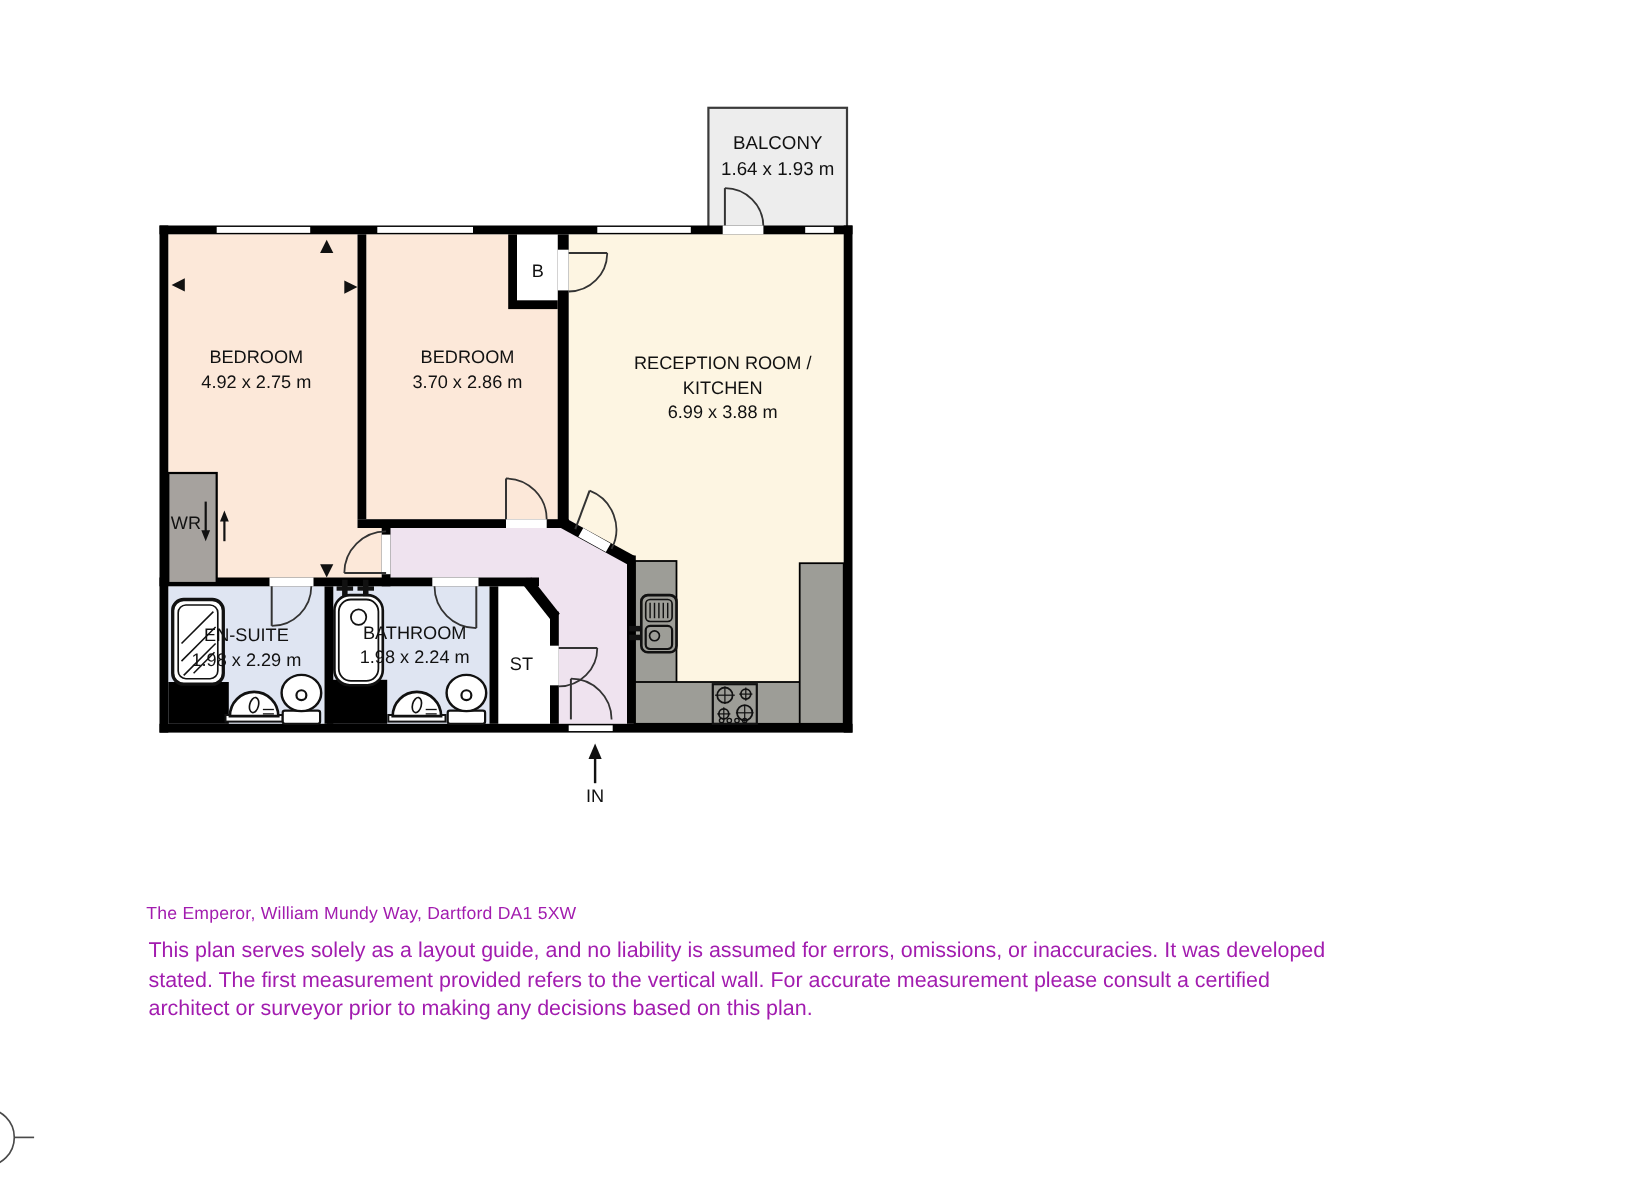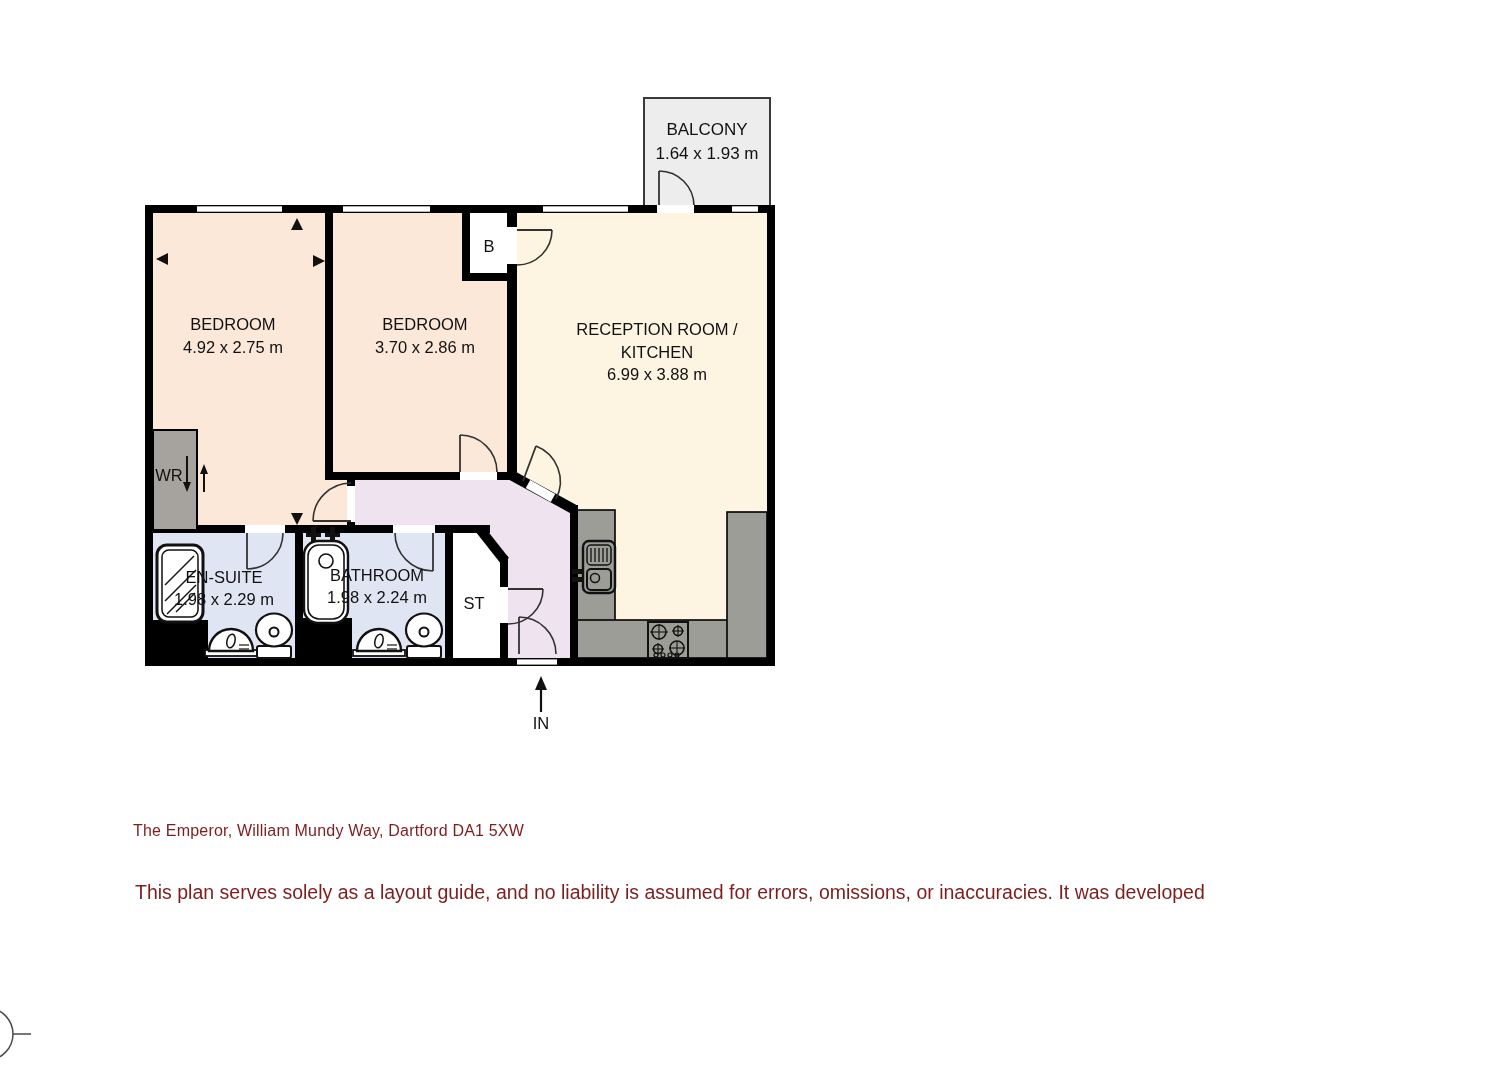--- a/index.html
+++ b/index.html
@@ -1,34 +1,34 @@
 <!DOCTYPE html>
 <html><head>
 <meta charset="utf-8">
 <style>
   html,body{margin:0;padding:0;background:#fff;}
   .canvas{position:relative;width:1502px;height:1080px;background:#ffffff;overflow:hidden;
-          font-family:"Liberation Sans",sans-serif;color:#7f1d1d;}
+          font-family:"Liberation Sans",sans-serif;color:#a21caf;}
   svg{position:absolute;left:0;top:0;}
   svg text{font-family:"Liberation Sans",sans-serif;fill:#111;}
   .room-label{font-size:16.5px;}
   .wall{fill:#000;}
   .win{fill:#fff;}
   .fix{fill:#fff;stroke:#111;}
   .arc{fill:none;stroke:#333;stroke-width:1.6;}
   .leaf{stroke:#333;stroke-width:1.8;}
   .bed-fill{fill:#fce8d9;}
   .rec-fill{fill:#fdf5e2;}
   .hall-fill{fill:#efe3ef;}
   .bath-fill{fill:#dfe5f2;}
   .balc-fill{fill:#ededed;}
   .wr-fill{fill:#a6a29e;}
   .counter{fill:#9d9d97;stroke:#000;stroke-width:1.6;}
   .title{position:absolute;left:133px;top:822px;font-size:16px;letter-spacing:.2px;white-space:nowrap;}
-  .disclaimer{position:absolute;left:135px;top:879px;font-size:19.5px;line-height:26.6px;}
+  .disclaimer{position:absolute;left:135px;top:851px;font-size:19.5px;line-height:26.6px;}
   .disclaimer div{white-space:nowrap;}
 </style>
 </head>
 <body>
 
 <div class="canvas">
 
 <svg width="1502" height="1080" viewBox="0 0 1502 1080">
 
   <g>
@@ -270,15 +270,17 @@
     <text x="489" y="252">B</text>
     <text x="169" y="481">WR</text>
     <text x="541" y="729">IN</text>
   </g>
 </svg>
 
   <div class="title">The Emperor, William Mundy Way, Dartford DA1 5XW</div>
 
   <div class="disclaimer">
     <div>This plan serves solely as a layout guide, and no liability is assumed for errors, omissions, or inaccuracies. It was developed</div>
+    <div>stated. The first measurement provided refers to the vertical wall.  For accurate measurement please consult a certified</div>
+    <div>architect or surveyor prior to making any decisions based on this plan.</div>
   </div>
 
 </div>
 
 </body></html>

